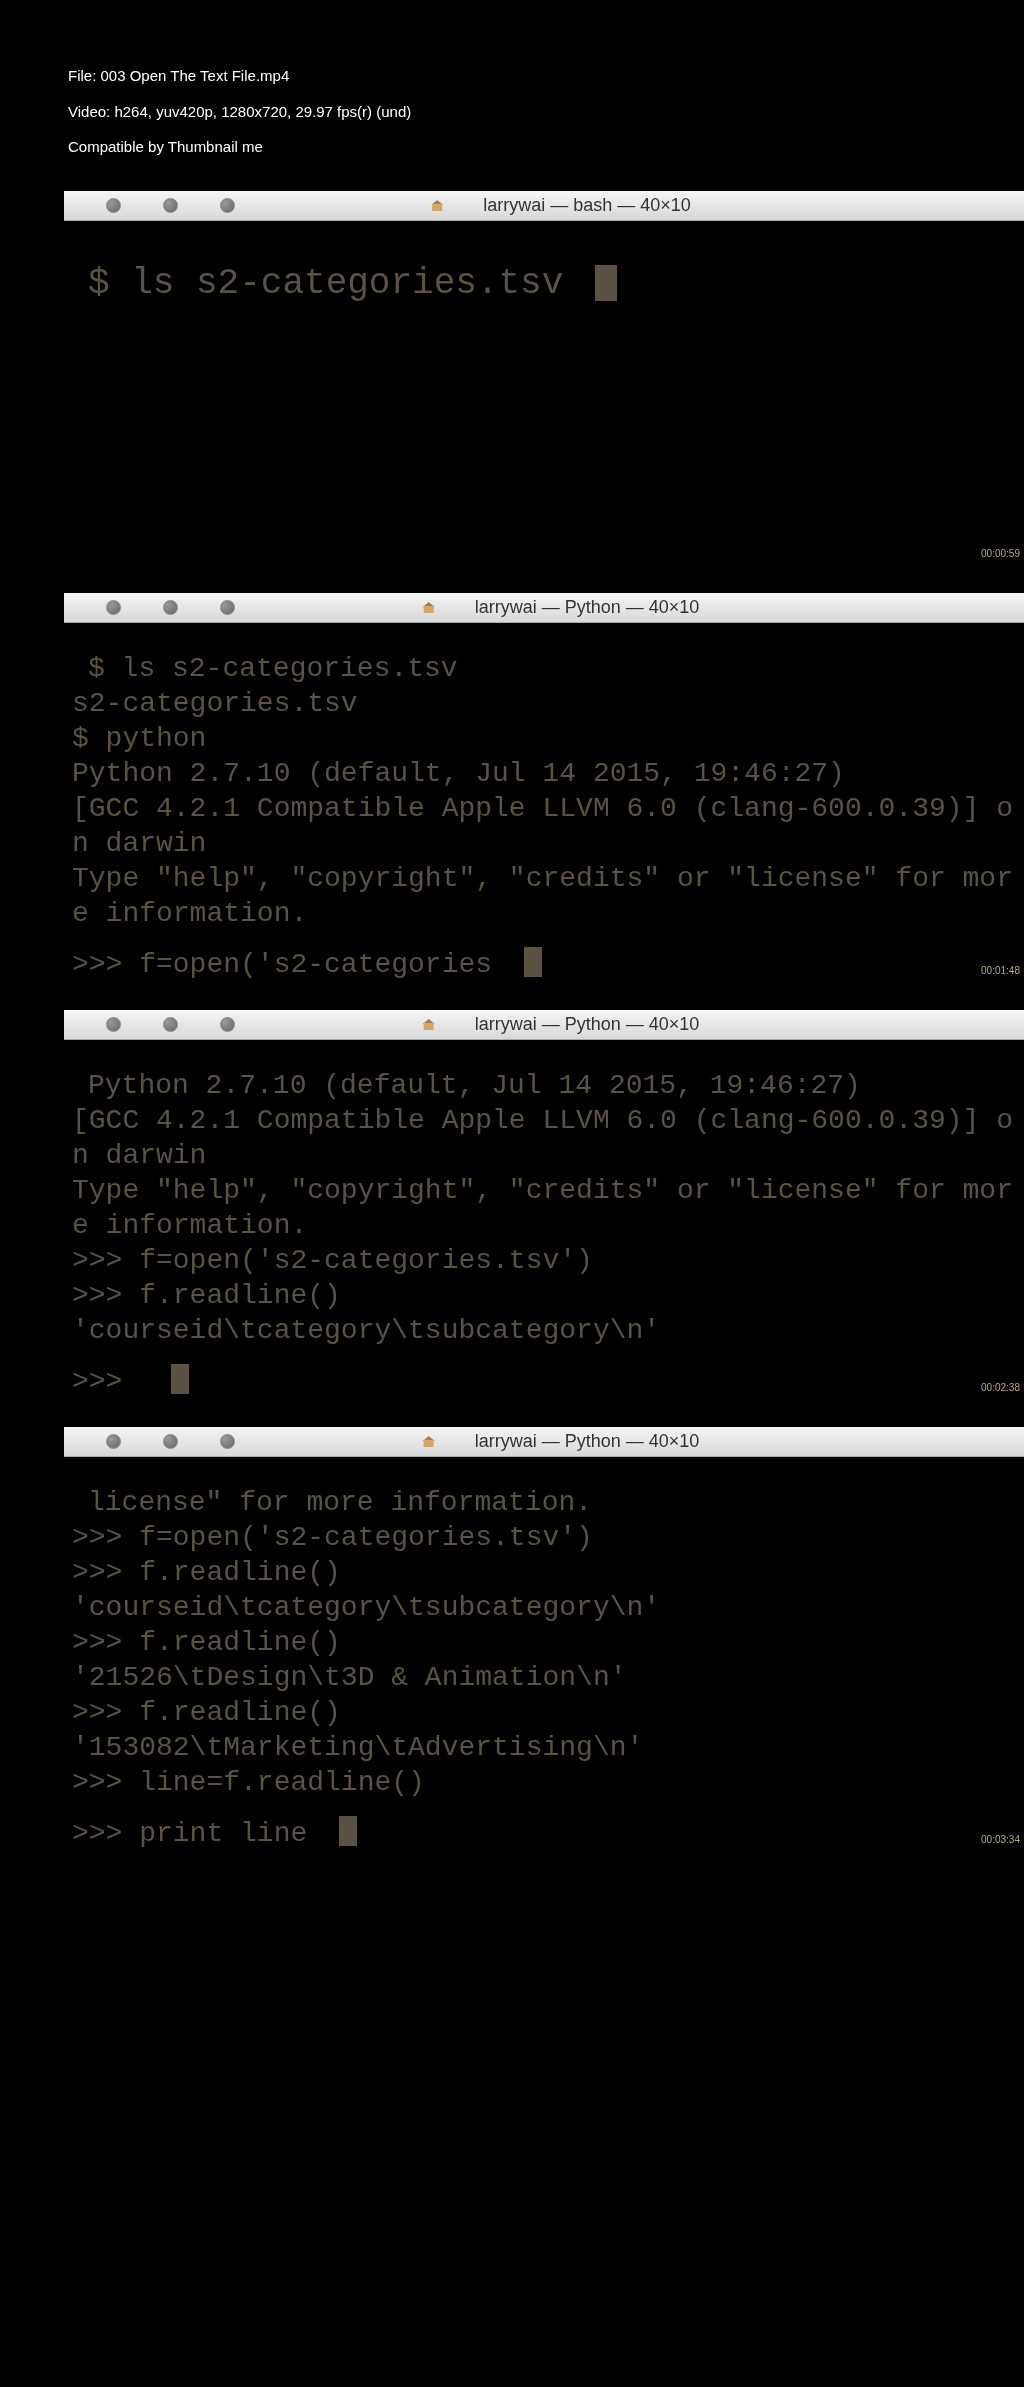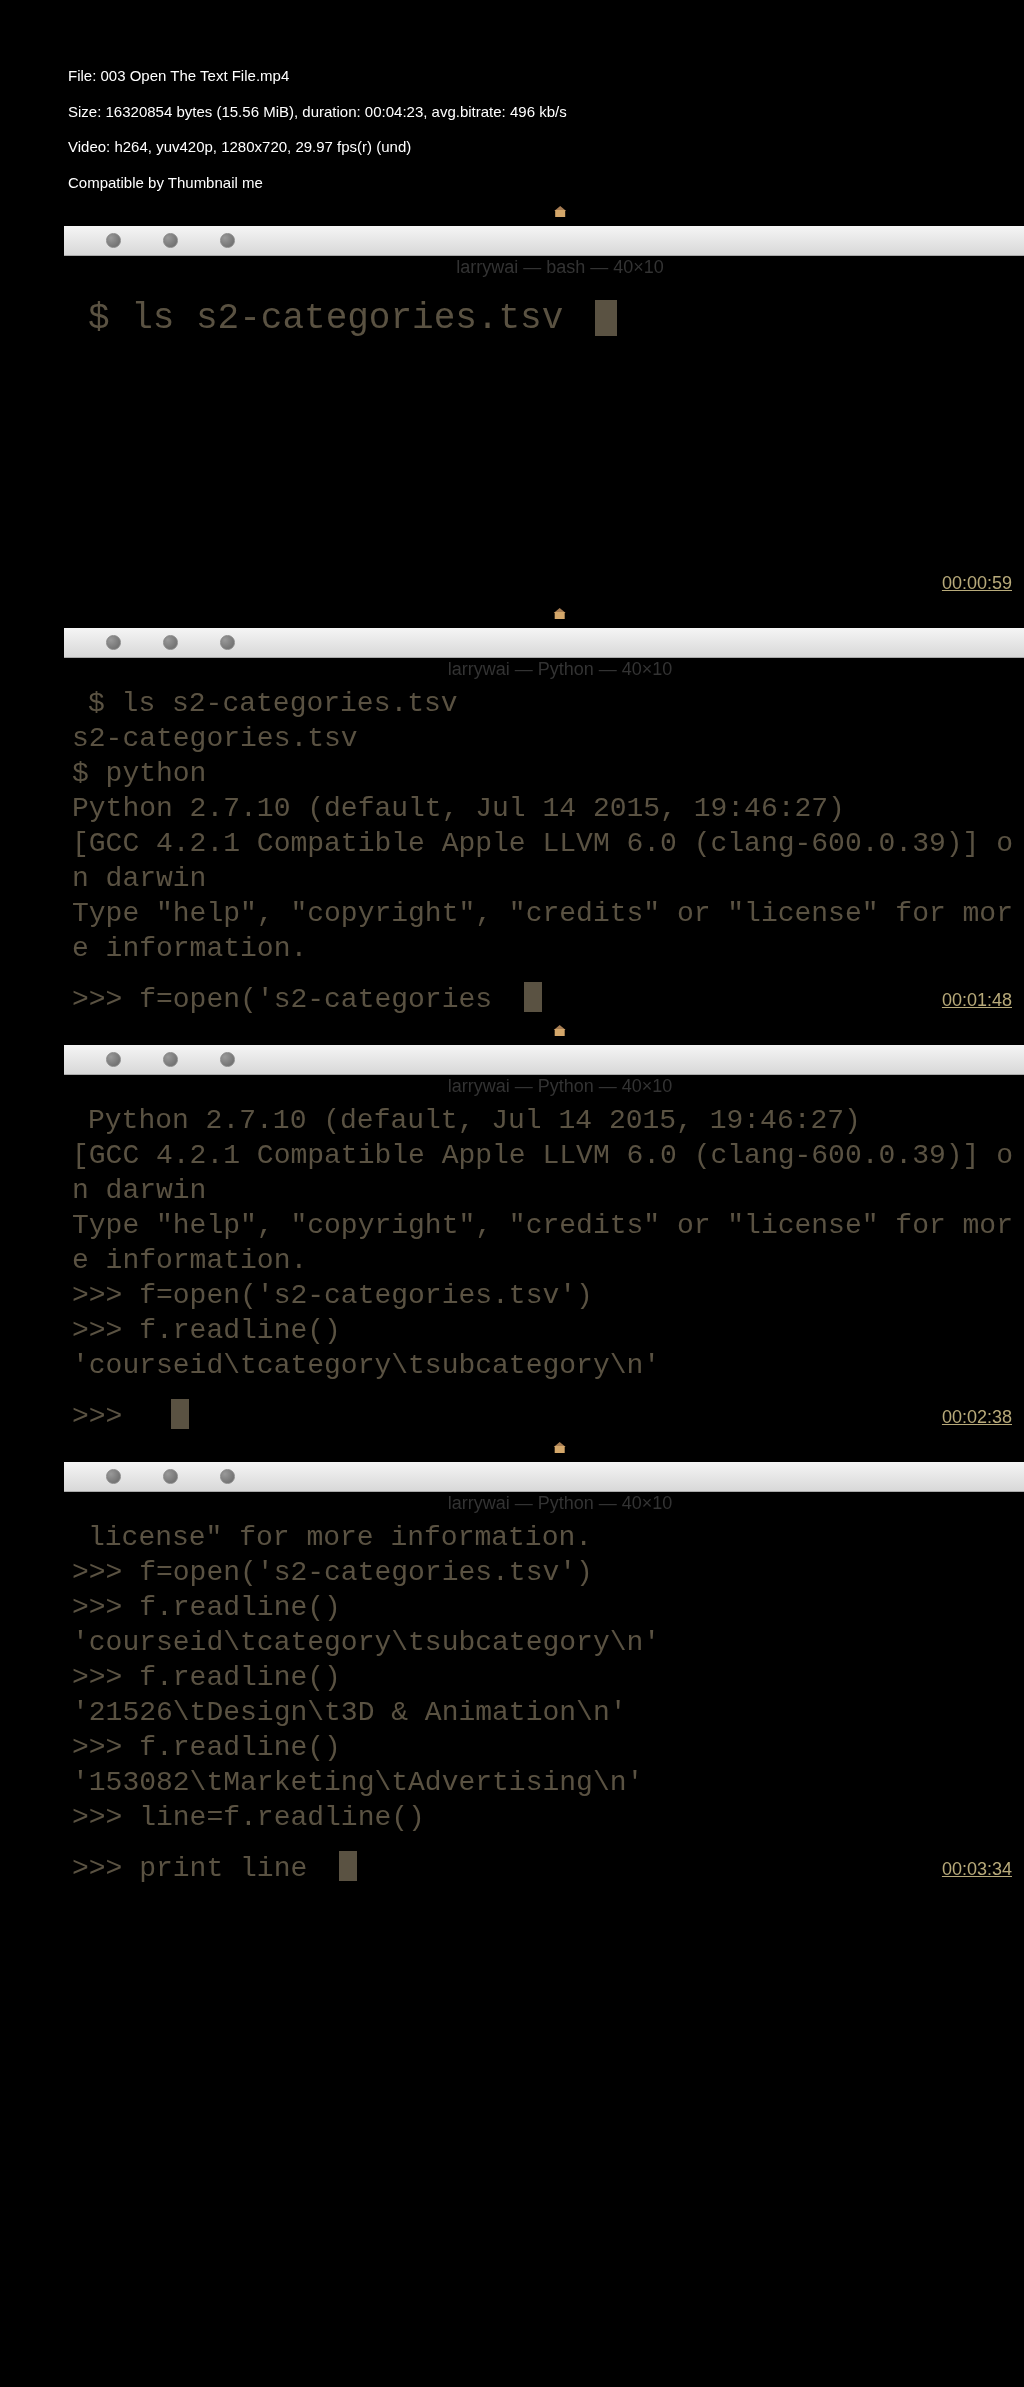--- a/index.html
+++ b/index.html
@@ -39,21 +39,20 @@
 .titlebar-text {
   position: absolute;
   left: 50%;
   transform: translateX(-50%);
   font-family: Arial, sans-serif;
   font-size: 18px;
   color: #333;
   display: flex;
   align-items: center;
   gap: 6px;
-  flex-direction: column;
 }
 .home-icon {
   width: 16px;
   height: 16px;
   display: inline-block;
   position: relative;
 }
 .home-icon::before {
   content: '';
   position: absolute;
@@ -89,36 +88,34 @@
   background: #5a5242;
   vertical-align: text-bottom;
   margin-bottom: 3px;
 }
 .cursor-large {
   width: 22px;
   height: 36px;
 }
 .timestamp {
   position: absolute;
-  right: 12px;
+  right: 4px;
   bottom: 2px;
   font-family: Arial, sans-serif;
-  font-size: 18px;
+  font-size: 10px;
   color: #b8aa7a;
-  text-decoration: underline;
 }
 .t1 { height: 340px; }
 .term-container { position: relative; }
 </style>
 </head>
 <body>
 
 <div class="header-info">
   <div>File: 003 Open The Text File.mp4</div>
-  <div>Size: 16320854 bytes (15.56 MiB), duration: 00:04:23, avg.bitrate: 496 kb/s</div>
   <div>Video: h264, yuv420p, 1280x720, 29.97 fps(r) (und)</div>
   <div>Compatible by Thumbnail me</div>
 </div>
 
 <div class="term-container">
   <div class="titlebar">
     <div class="traffic-lights">
       <div class="light"></div>
       <div class="light"></div>
       <div class="light"></div>

